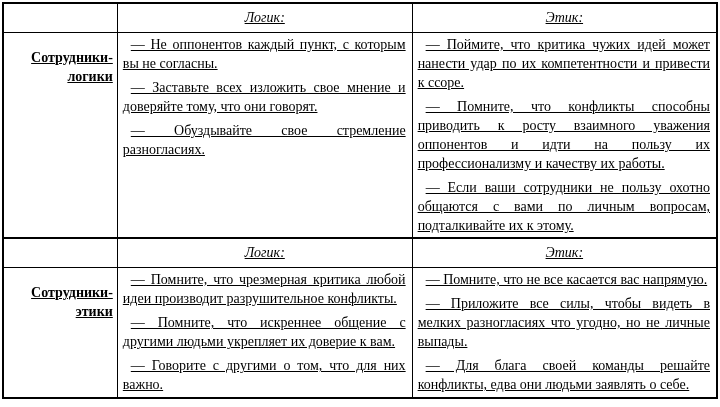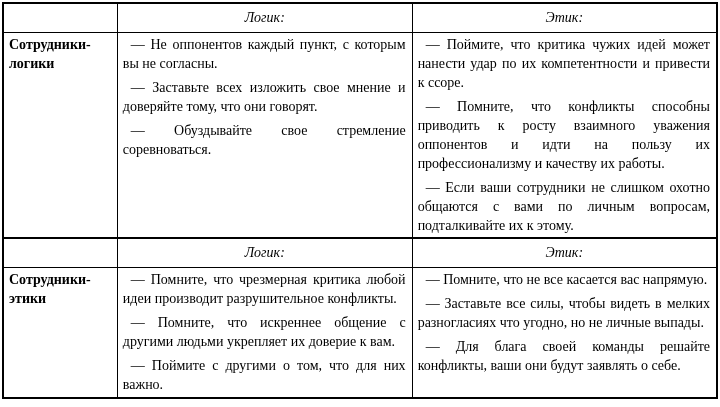--- a/index.html
+++ b/index.html
@@ -14,20 +14,21 @@
       font-family: "Liberation Serif", serif;
       color: #000000;
     }
     table.cmp {
       border-collapse: collapse;
       table-layout: fixed;
       width: 716px;
       height: 304px;
       margin: 2px;
       border: 2px solid #000000;
+      text-decoration: underline;
     }
     col.c1 { width: 114px; }
     col.c2 { width: 294px; }
     col.c3 { width: 304px; }
     td {
       border: 1px solid #000000;
       vertical-align: top;
       padding: 2px 6px 2px 5px;
       font-size: 14px;
       overflow: hidden;
@@ -38,22 +39,23 @@
       vertical-align: middle;
       font-style: italic;
       padding: 2px 4px;
     }
     tr.hdr.divider td {
       border-top: 2px solid #000000;
     }
     tr.body-row-1 { height: 192px; }
     td.rowhead {
       font-weight: bold;
-      padding: 3px 4px 2px 5px;
+      padding: 16px 4px 2px 5px;
       line-height: 1.35;
+      text-align: right;
     }
     td.cell p {
       margin: 0;
       text-align: justify;
       text-indent: 8px;
       line-height: 1.36;
       hyphens: auto;
       -webkit-hyphens: auto;
       word-break: normal;
     }
@@ -76,43 +78,43 @@
       <td class="corner"></td>
       <td class="colhead">Логик:</td>
       <td class="colhead">Этик:</td>
     </tr>
 
     <tr class="body-row-1">
       <td class="rowhead">Сотрудники-логики</td>
       <td class="cell">
         <p>— Не оппонентов каждый пункт, с которым вы не согласны.</p>
         <p>— Заставьте всех изложить свое мнение и доверяйте тому, что они говорят.</p>
-        <p>— Обуздывайте свое стремление соревноваться.</p>
+        <p>— Обуздывайте свое стремление разногласиях.</p>
       </td>
       <td class="cell">
         <p>— Поймите, что критика чужих идей может нанести удар по их компетентности и привести к ссоре.</p>
         <p>— Помните, что конфликты способны приводить к росту взаимного уважения оппонентов и идти на пользу их профессионализму и качеству их работы.</p>
-        <p>— Если ваши сотрудники не слишком охотно общаются с вами по личным вопросам, подталкивайте их к этому.</p>
+        <p>— Если ваши сотрудники не пользу охотно общаются с вами по личным вопросам, подталкивайте их к этому.</p>
       </td>
     </tr>
 
     <tr class="hdr divider">
       <td class="corner"></td>
       <td class="colhead">Логик:</td>
       <td class="colhead">Этик:</td>
     </tr>
 
     <tr>
       <td class="rowhead">Сотрудники-этики</td>
       <td class="cell">
         <p>— Помните, что чрезмерная критика любой идеи производит разрушительное конфликты.</p>
         <p>— Помните, что искреннее общение с другими людьми укрепляет их доверие к вам.</p>
-        <p>— Поймите с другими о том, что для них важно.</p>
+        <p>— Говорите с другими о том, что для них важно.</p>
       </td>
       <td class="cell">
         <p>— Помните, что не все касается вас напрямую.</p>
-        <p>— Заставьте все силы, чтобы видеть в мелких разногласиях что угодно, но не личные выпады.</p>
-        <p>— Для блага своей команды решайте конфликты, ваши они будут заявлять о себе.</p>
+        <p>— Приложите все силы, чтобы видеть в мелких разногласиях что угодно, но не личные выпады.</p>
+        <p>— Для блага своей команды решайте конфликты, едва они людьми заявлять о себе.</p>
       </td>
     </tr>
 
   </tbody>
 </table>
 
 </body></html>

